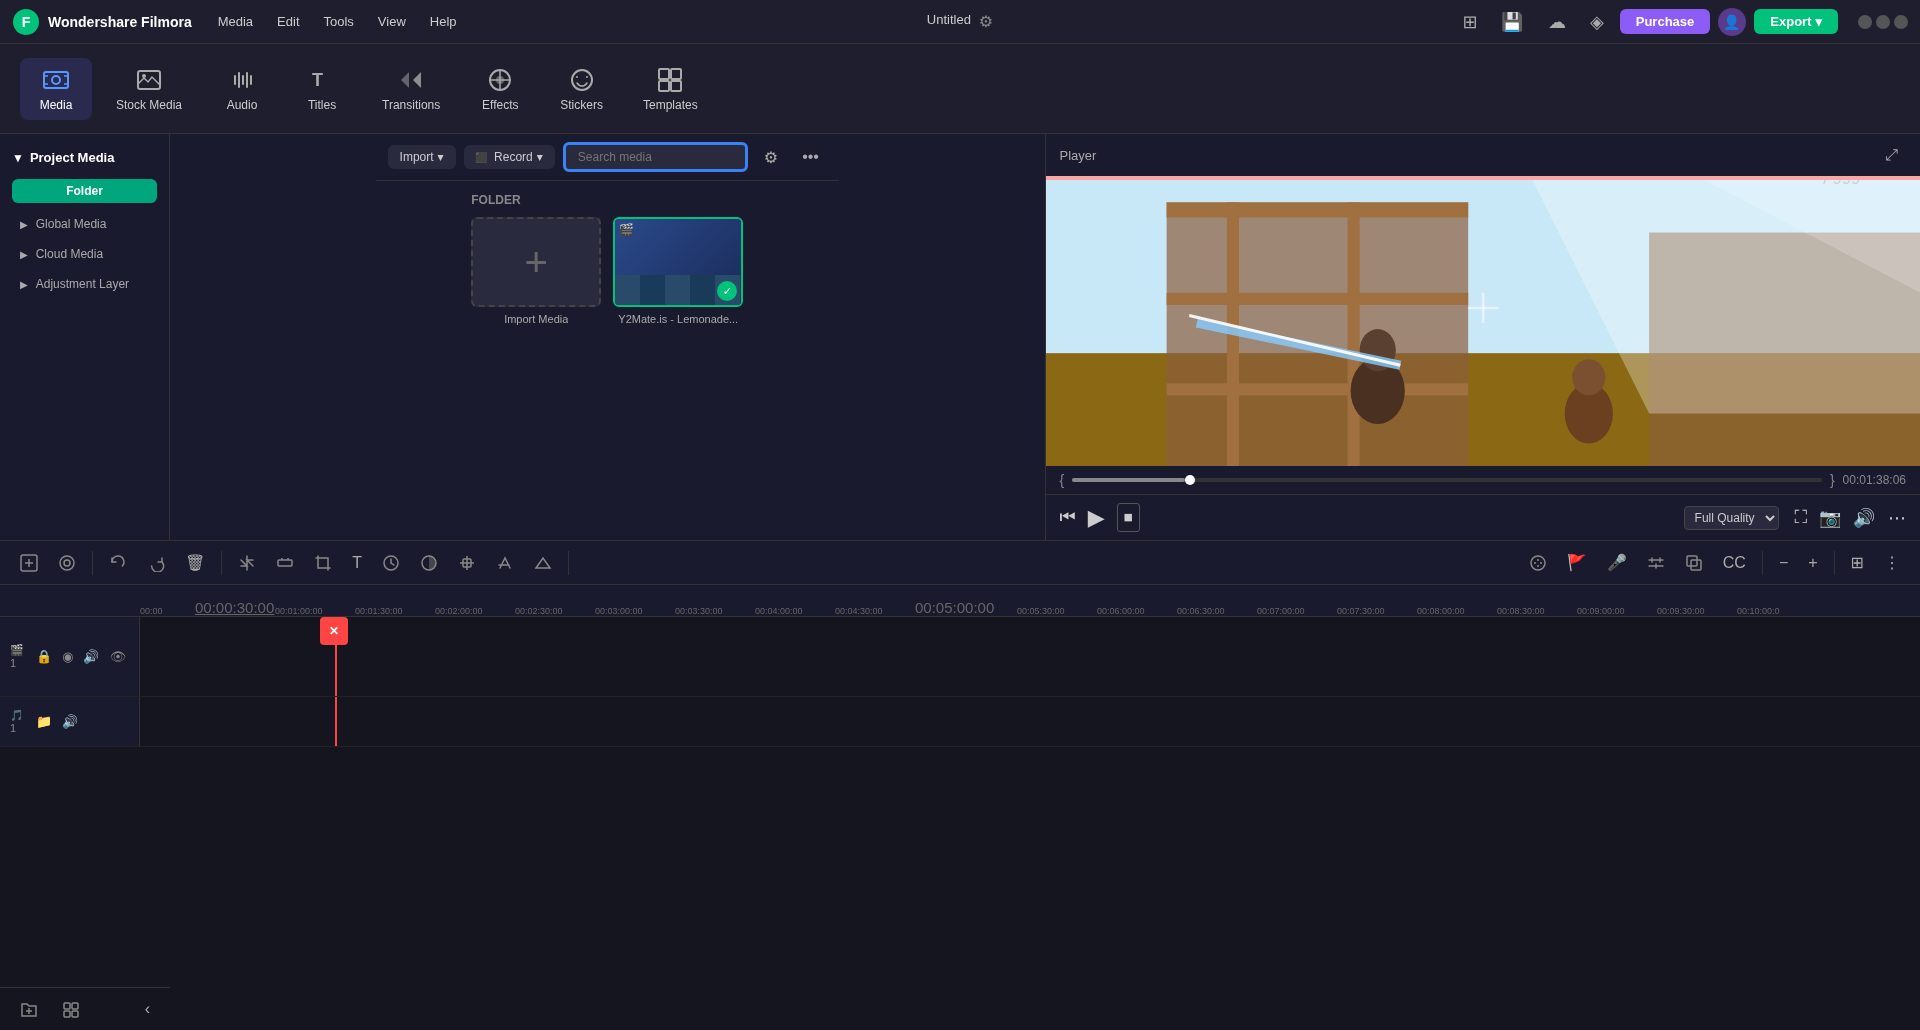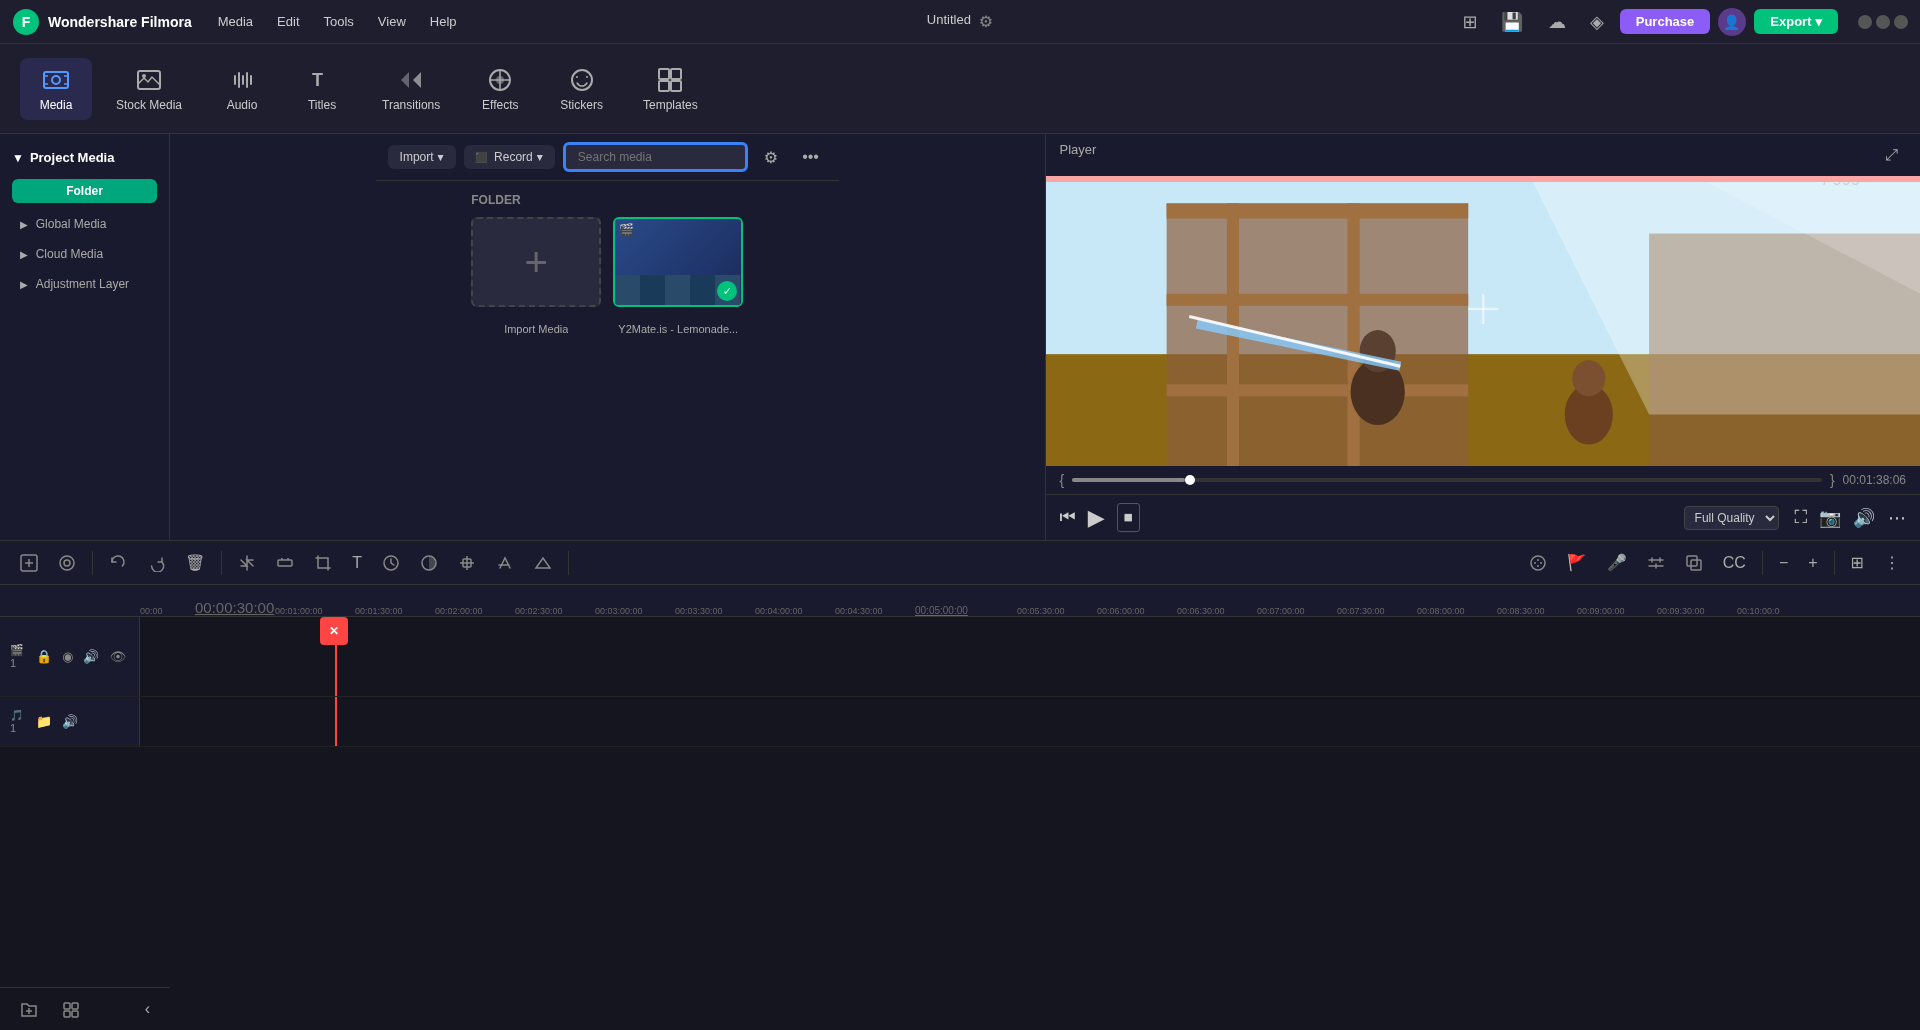--- a/index.html
+++ b/index.html
@@ -262,21 +262,20 @@
       border: 2px solid #00c27a;
     }
     .media-label {
       font-size: 11px;
       color: #aaa;
       text-align: center;
       max-width: 130px;
       white-space: nowrap;
       overflow: hidden;
       text-overflow: ellipsis;
-      margin-top: 10px;
     }
     .check-badge {
       position: absolute;
       bottom: 4px;
       right: 4px;
       width: 20px;
       height: 20px;
       background: #00c27a;
       border-radius: 50%;
       display: flex;
@@ -291,23 +290,23 @@
       width: 660px;
       background: #1a1a2e;
       display: flex;
       flex-direction: column;
       height: 460px;
     }
     #player-header {
       padding: 8px 14px;
       font-size: 13px;
       color: #aaa;
-      border-bottom: 6px solid #fca5a5;
-      display: flex;
-      align-items: flex-start;
+      border-bottom: 4px solid #fca5a5;
+      display: flex;
+      align-items: center;
       justify-content: space-between;
     }
     #video-preview {
       flex: 1;
       background: #000;
       position: relative;
       overflow: hidden;
     }
     #player-timeline {
       padding: 6px 14px;
@@ -959,21 +958,21 @@
         <span class="ruler-mark" style="width:55px; font-size:9px; color:#666;">00:00</span>
         <span class="ruler-mark" style="width:80px; font-size:15px; color:#666;text-decoration:underline;">00:00:30:00</span>
         <span class="ruler-mark" style="width:80px; font-size:9px; color:#666;">00:01:00:00</span>
         <span class="ruler-mark" style="width:80px; font-size:9px; color:#666;">00:01:30:00</span>
         <span class="ruler-mark" style="width:80px; font-size:9px; color:#666;">00:02:00:00</span>
         <span class="ruler-mark" style="width:80px; font-size:9px; color:#666;">00:02:30:00</span>
         <span class="ruler-mark" style="width:80px; font-size:9px; color:#666;">00:03:00:00</span>
         <span class="ruler-mark" style="width:80px; font-size:9px; color:#666;">00:03:30:00</span>
         <span class="ruler-mark" style="width:80px; font-size:9px; color:#666;">00:04:00:00</span>
         <span class="ruler-mark" style="width:80px; font-size:9px; color:#666;">00:04:30:00</span>
-        <span class="ruler-mark" style="width:80px; font-size:10px; color:#666;text-decoration:underline;">00:05:00:00</span>
+        <span class="ruler-mark" style="width:80px; font-size:15px; color:#666;">00:05:00:00</span>
         <span class="ruler-mark" style="width:80px; font-size:9px; color:#666;margin-left:22px;">00:05:30:00</span>
         <span class="ruler-mark" style="width:80px; font-size:9px; color:#666;">00:06:00:00</span>
         <span class="ruler-mark" style="width:80px; font-size:9px; color:#666;">00:06:30:00</span>
         <span class="ruler-mark" style="width:80px; font-size:9px; color:#666;">00:07:00:00</span>
         <span class="ruler-mark" style="width:80px; font-size:9px; color:#666;">00:07:30:00</span>
         <span class="ruler-mark" style="width:80px; font-size:9px; color:#666;">00:08:00:00</span>
         <span class="ruler-mark" style="width:80px; font-size:9px; color:#666;">00:08:30:00</span>
         <span class="ruler-mark" style="width:80px; font-size:9px; color:#666;">00:09:00:00</span>
         <span class="ruler-mark" style="width:80px; font-size:9px; color:#666;">00:09:30:00</span>
         <span class="ruler-mark" style="width:80px; font-size:9px; color:#666;">00:10:00:00</span>

